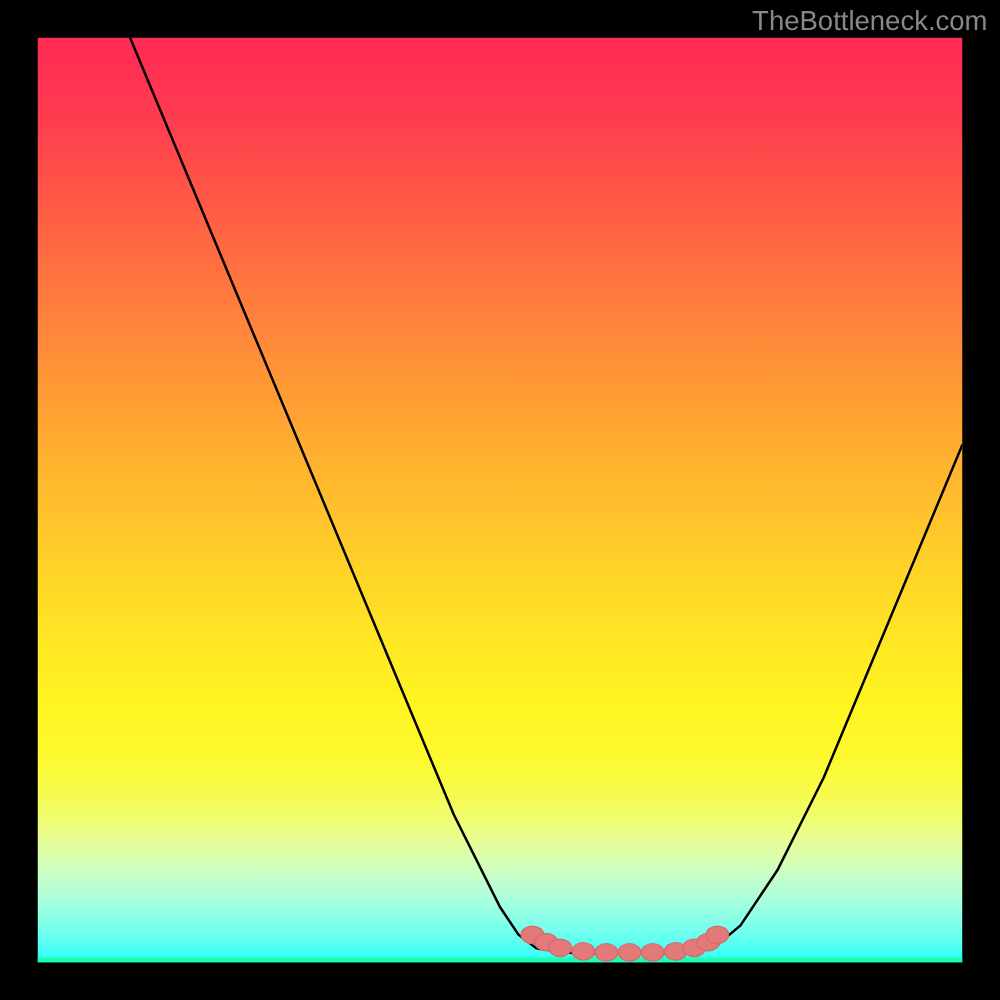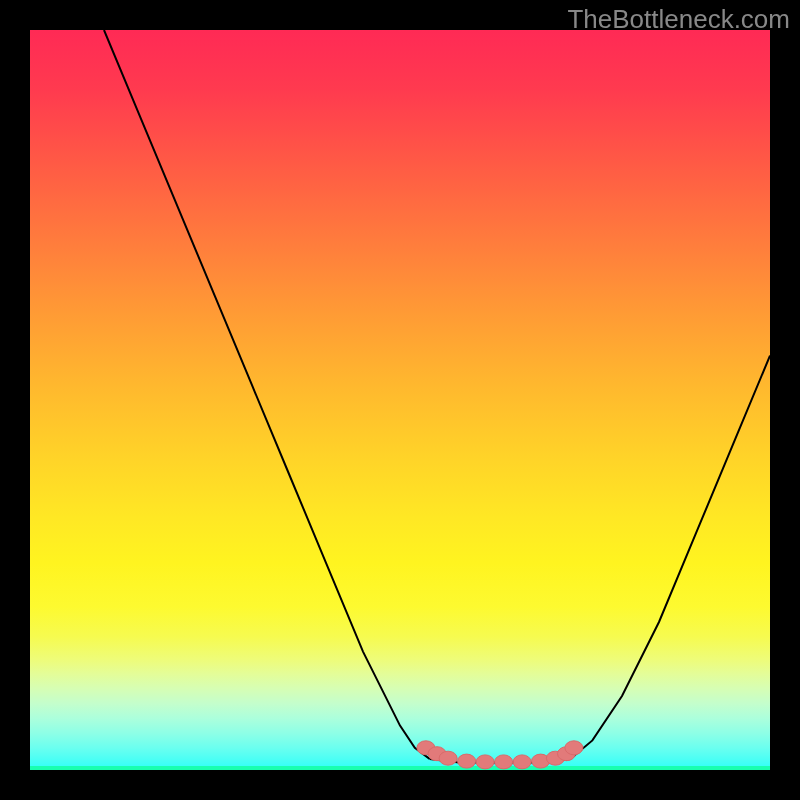--- a/index.html
+++ b/index.html
@@ -9,21 +9,21 @@
     background: #000;
     position: relative;
     font-family: Arial, sans-serif;
     overflow: hidden;
   }
   .attribution {
     position: absolute;
     top: 4px;
     right: 10px;
     color: #888;
-    font-size: 26px;
+    font-size: 22px;
     z-index: 10;
   }
   .plot-area {
     position: absolute;
     left: 30px;
     top: 30px;
     width: 740px;
     height: 740px;
     overflow: hidden;
   }

